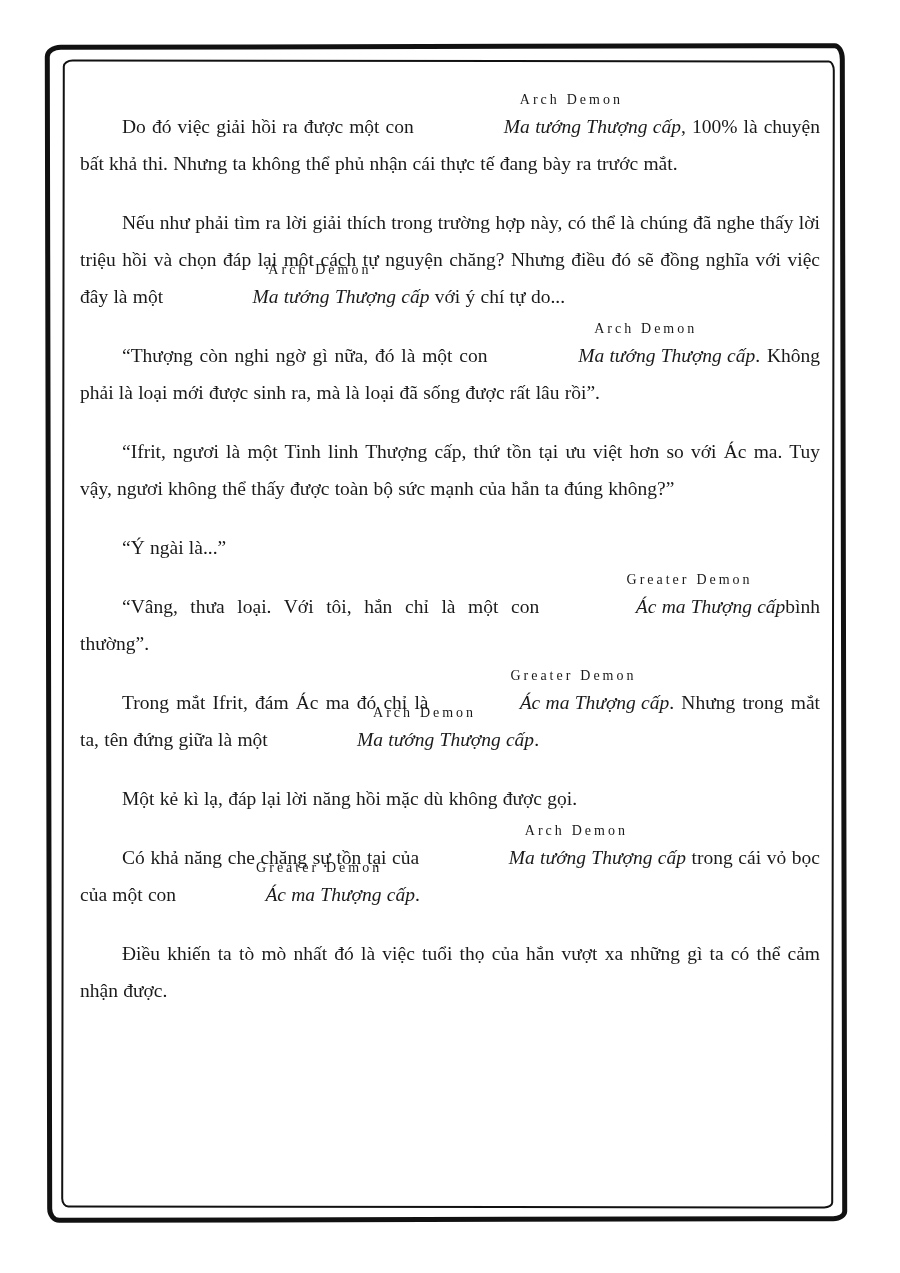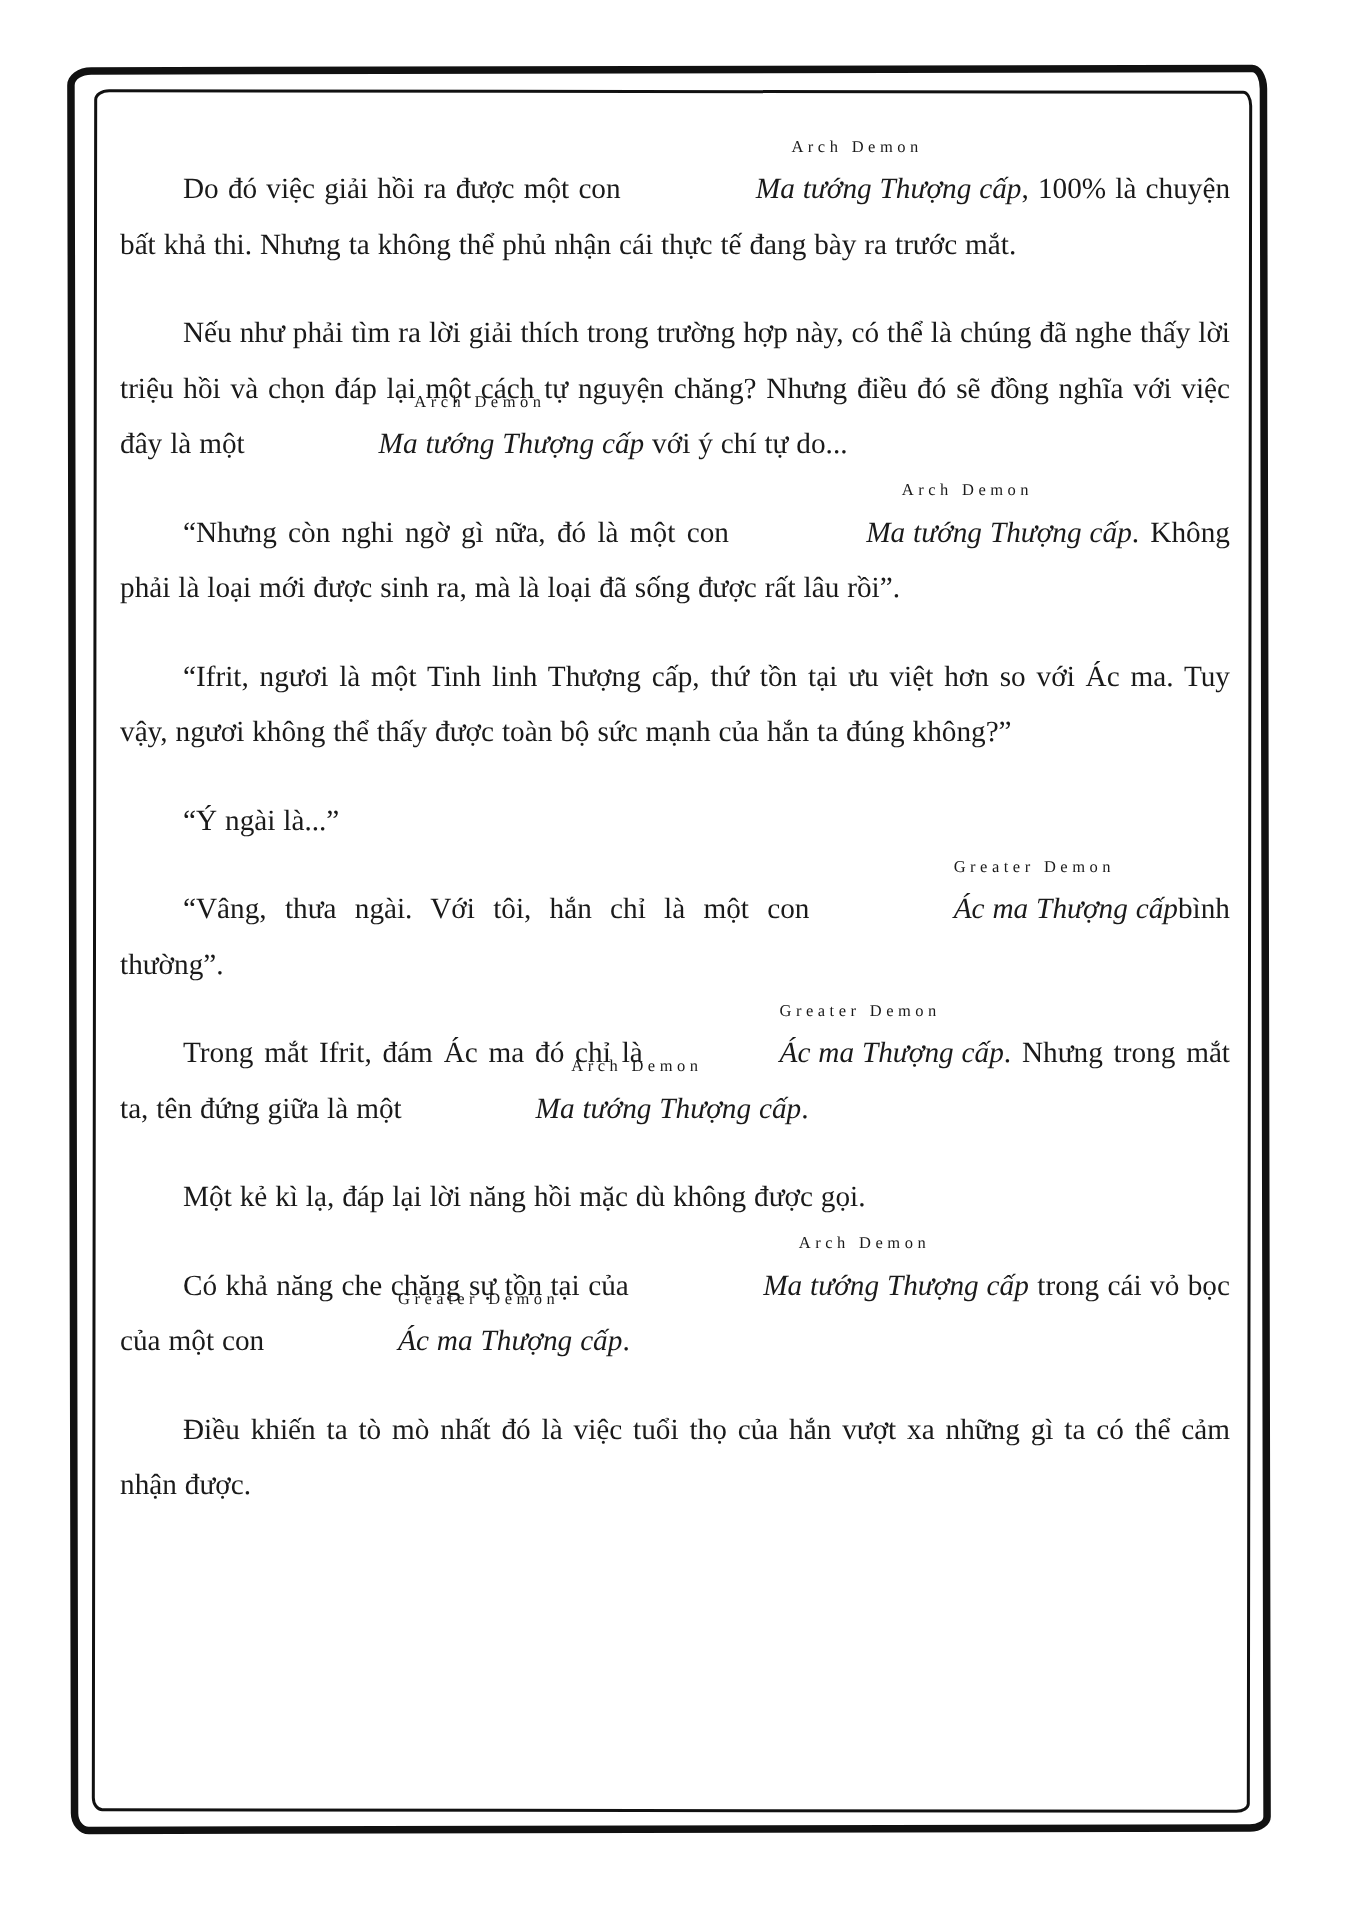--- a/index.html
+++ b/index.html
@@ -73,43 +73,43 @@
   }
   .ruby > .base {
     display: inline-block;
     font-style: italic;
   }
   .ruby > .gloss {
     position: absolute;
     left: 50%;
     transform: translateX(-50%);
     top: -15px;
-    font-size: 11px;
+    font-size: 14px;
     letter-spacing: 3px;
     line-height: 1;
     white-space: nowrap;
     font-family: "Liberation Serif", serif;
     color: #1a1a1a;
   }
 </style>
 </head>
 <body>
 
 <div class="page">
 
   <div class="frame-outer"></div>
   <div class="frame-inner"></div>
 
   <div class="content">
 
   <p class="para"><span>Do đó việc giải hồi ra được một con </span><span class="ruby"><span class="gloss">Arch Demon</span><span class="base">Ma tướng Thượng cấp</span></span><span>, 100% là chuyện bất khả thi. Nhưng ta không thể phủ nhận cái thực tế đang bày ra trước mắt.</span></p>
       <p class="para"><span>Nếu như phải tìm ra lời giải thích trong trường hợp này, có thể là chúng đã nghe thấy lời triệu hồi và chọn đáp lại một cách tự nguyện chăng? Nhưng điều đó sẽ đồng nghĩa với việc đây là một </span><span class="ruby"><span class="gloss">Arch Demon</span><span class="base">Ma tướng Thượng cấp</span></span><span> với ý chí tự do...</span></p>
-      <p class="para"><span>“Nhưng còn nghi ngờ gì nữa, đó là một con </span><span class="ruby"><span class="gloss">Arch Demon</span><span class="base">Ma tướng Thượng cấp</span></span><span>. Không phải là loại mới được sinh ra, mà là loại đã sống được rất lâu rồi”.</span></p>
+      <p class="para"><span>“Thượng còn nghi ngờ gì nữa, đó là một con </span><span class="ruby"><span class="gloss">Arch Demon</span><span class="base">Ma tướng Thượng cấp</span></span><span>. Không phải là loại mới được sinh ra, mà là loại đã sống được rất lâu rồi”.</span></p>
       <p class="para"><span>“Ifrit, ngươi là một Tinh linh Thượng cấp, thứ tồn tại ưu việt hơn so với Ác ma. Tuy vậy, ngươi không thể thấy được toàn bộ sức mạnh của hắn ta đúng không?”</span></p>
       <p class="para"><span>“Ý ngài là...”</span></p>
-      <p class="para"><span>“Vâng, thưa ngài. Với tôi, hắn chỉ là một con </span><span class="ruby"><span class="gloss">Greater Demon</span><span class="base">Ác ma Thượng cấp</span></span><span>bình thường”.</span></p>
+      <p class="para"><span>“Vâng, thưa loại. Với tôi, hắn chỉ là một con </span><span class="ruby"><span class="gloss">Greater Demon</span><span class="base">Ác ma Thượng cấp</span></span><span>bình thường”.</span></p>
       <p class="para"><span>Trong mắt Ifrit, đám Ác ma đó chỉ là </span><span class="ruby"><span class="gloss">Greater Demon</span><span class="base">Ác ma Thượng cấp</span></span><span>. Nhưng trong mắt ta, tên đứng giữa là một </span><span class="ruby"><span class="gloss">Arch Demon</span><span class="base">Ma tướng Thượng cấp</span></span><span>.</span></p>
       <p class="para"><span>Một kẻ kì lạ, đáp lại lời năng hồi mặc dù không được gọi.</span></p>
       <p class="para"><span>Có khả năng che chăng sự tồn tại của </span><span class="ruby"><span class="gloss">Arch Demon</span><span class="base">Ma tướng Thượng cấp</span></span><span> trong cái vỏ bọc của một con </span><span class="ruby"><span class="gloss">Greater Demon</span><span class="base">Ác ma Thượng cấp</span></span><span>.</span></p>
       <p class="para"><span>Điều khiến ta tò mò nhất đó là việc tuổi thọ của hắn vượt xa những gì ta có thể cảm nhận được.</span></p>
     </div>
 
 </div>
 
 </body></html>

